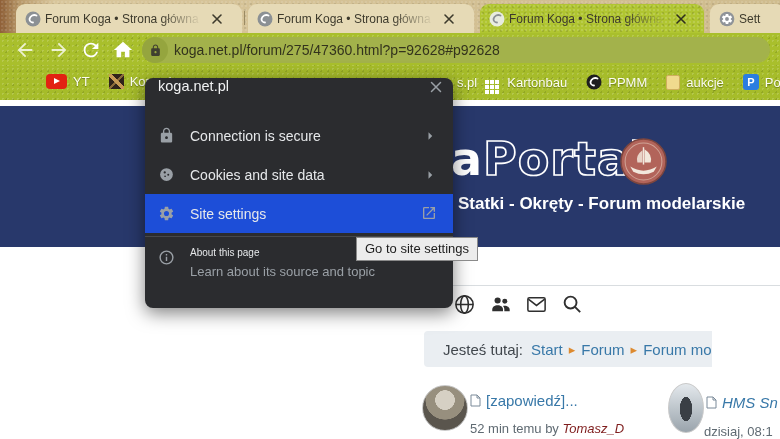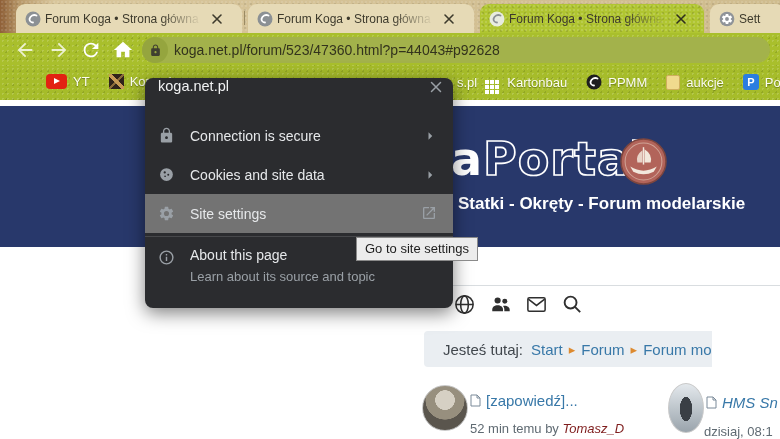--- a/index.html
+++ b/index.html
@@ -95,25 +95,25 @@
   .pm2{position:absolute;left:704px;top:317px;}
 
   
   .popup{position:absolute;left:145px;top:78px;width:308px;height:230px;background:#2b2c2f;
     border-radius:8px;box-shadow:0 5px 18px rgba(0,0,0,.5);z-index:10;color:#e6e8ea;}
   .popup-title-row{display:flex;align-items:flex-start;height:38px;padding:0 8px 0 13px;}
   .popup-title{font-size:14.5px;color:#f0f1f2;flex:1;}
   .popup-row{display:flex;align-items:center;height:39px;padding:0 14px 0 13px;font-size:14px;}
   .popup-row .row-icon{width:17px;height:17px;flex:0 0 17px;margin-right:15px;}
   .popup-row .row-label{flex:1;color:#e6e8ea;}
-  .popup-row.hover{background:#737373;}
+  .popup-row.hover{background:#1d4ed8;}
   .popup-sep{height:1px;background:#47484b;margin:3px 0 4px;}
   .popup-about{padding:6px 14px 0 13px;display:flex;}
   .popup-about .row-icon{width:17px;height:17px;flex:0 0 17px;margin-right:15px;margin-top:2px;}
-  .about-label{font-size:14px;color:#e6e8ea;}
+  .about-label{font-size:10px;color:#e6e8ea;}
   .about-sub{font-size:13px;color:#9aa0a6;margin-top:6px;}
   .trailer{width:18px;height:18px;flex:0 0 18px;}
 
   .tooltip{position:absolute;left:356px;top:237px;z-index:20;background:#ececec;border:1px solid #8a8a8a;
     padding:3px 8px 4px;font-size:13px;color:#1c1c1c;white-space:nowrap;}
 </style>
 </head>
 <body>
 
 <div id="frame">
@@ -193,21 +193,21 @@
     <svg width="22" height="22" viewBox="0 0 24 24">
         <path fill="#ffffff" d="M10 20v-6h4v6h5v-8h3L12 3 2 12h3v8z"></path>
       </svg>
   </span>
   <div class="omnibox">
     <span class="lock-chip">
       <svg width="13" height="13" viewBox="0 0 24 24">
           <path fill="#3f3f30" d="M18 8h-1V6c0-2.76-2.24-5-5-5S7 3.24 7 6v2H6c-1.1 0-2 .9-2 2v10c0 1.1.9 2 2 2h12c1.1 0 2-.9 2-2V10c0-1.1-.9-2-2-2zm-6 9c-1.1 0-2-.9-2-2s.9-2 2-2 2 .9 2 2-.9 2-2 2zm3.1-9H8.9V6c0-1.71 1.39-3.1 3.1-3.1 1.71 0 3.1 1.39 3.1 3.1v2z"></path>
         </svg>
     </span>
-    <span class="url">koga.net.pl/forum/523/47360.html?p=44043#p92628</span>
+    <span class="url">koga.net.pl/forum/275/47360.html?p=92628#p92628</span>
   </div>
 
   <div class="bookmarks grasstex"></div>
   <div class="bm-group" style="left:46px">
     <span class="bm">
       <span class="ic-yt"></span>
       <span class="bm-label">YT</span>
     </span>
     <span class="bm">
       <span class="ic-konradus"></span>

